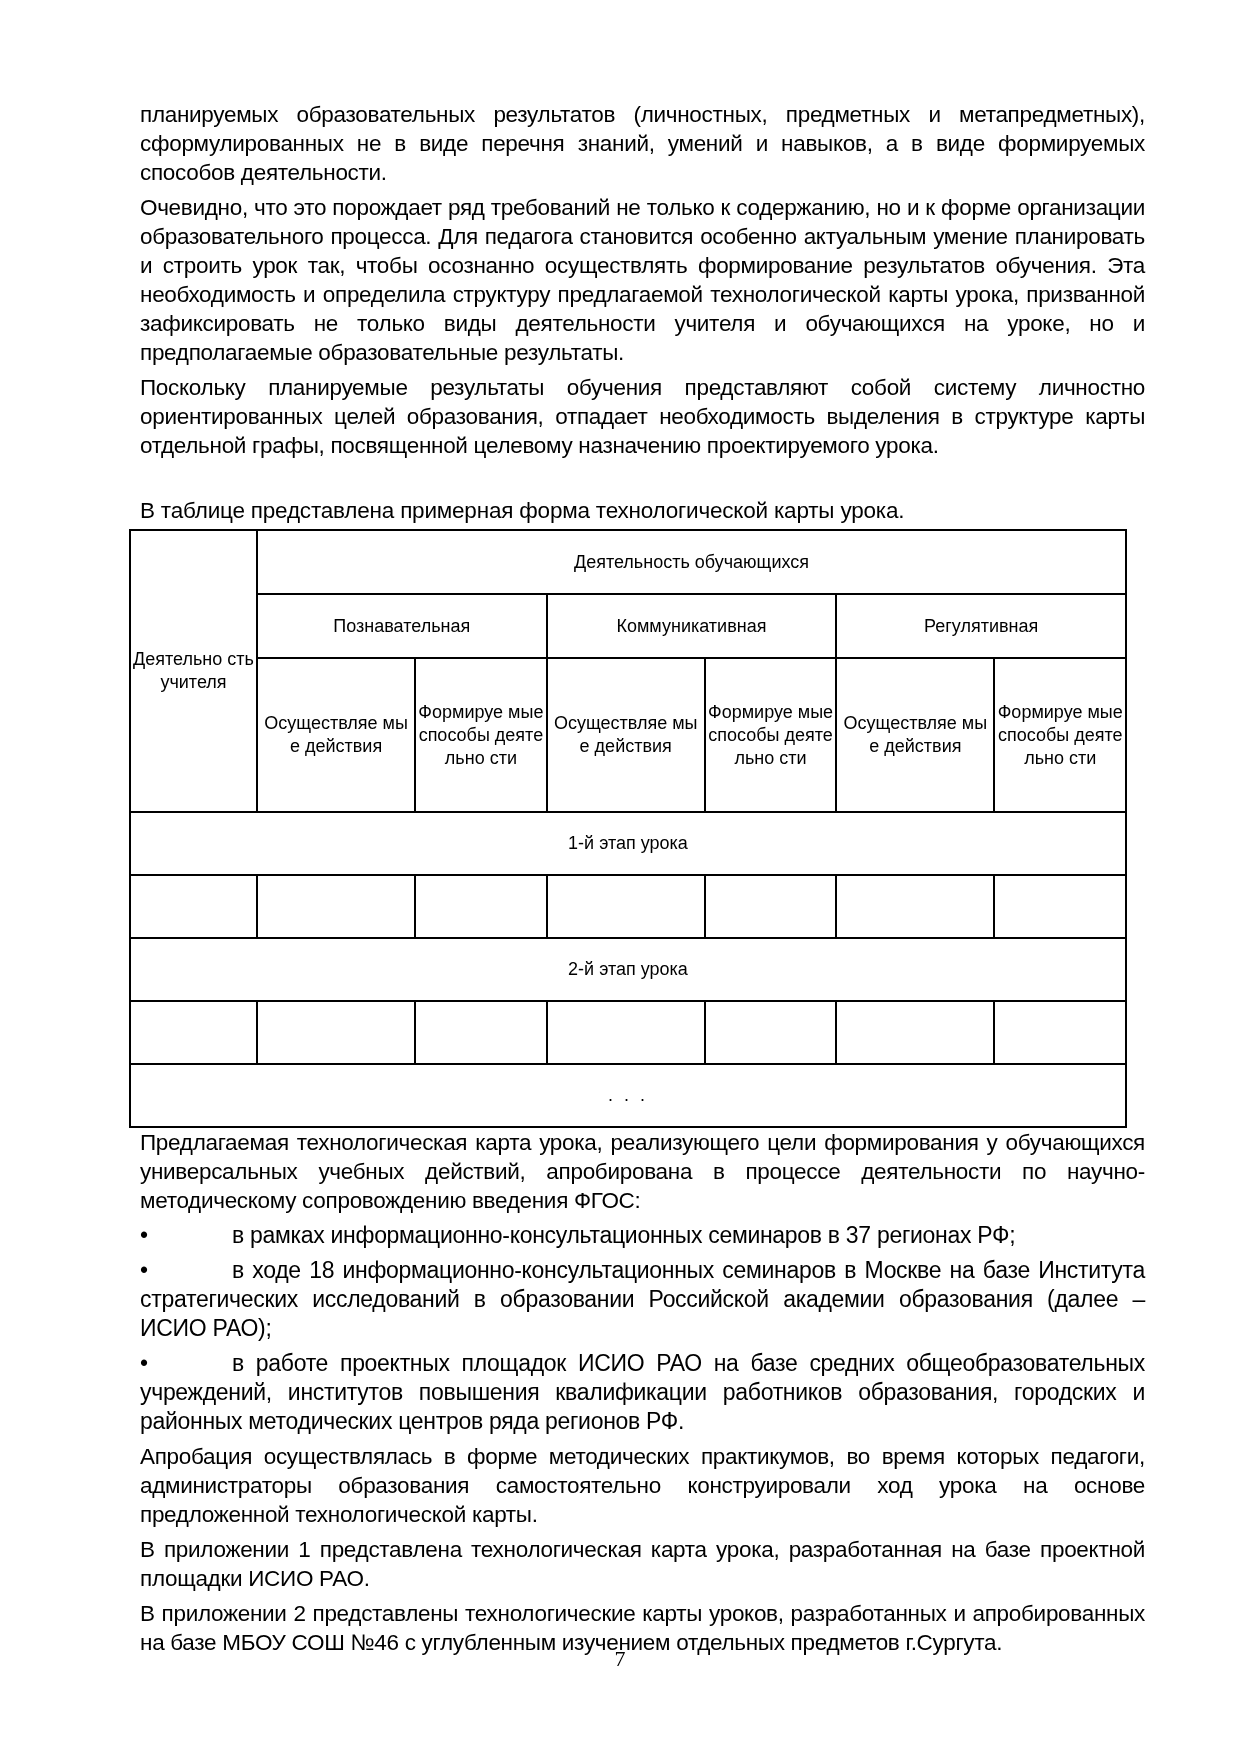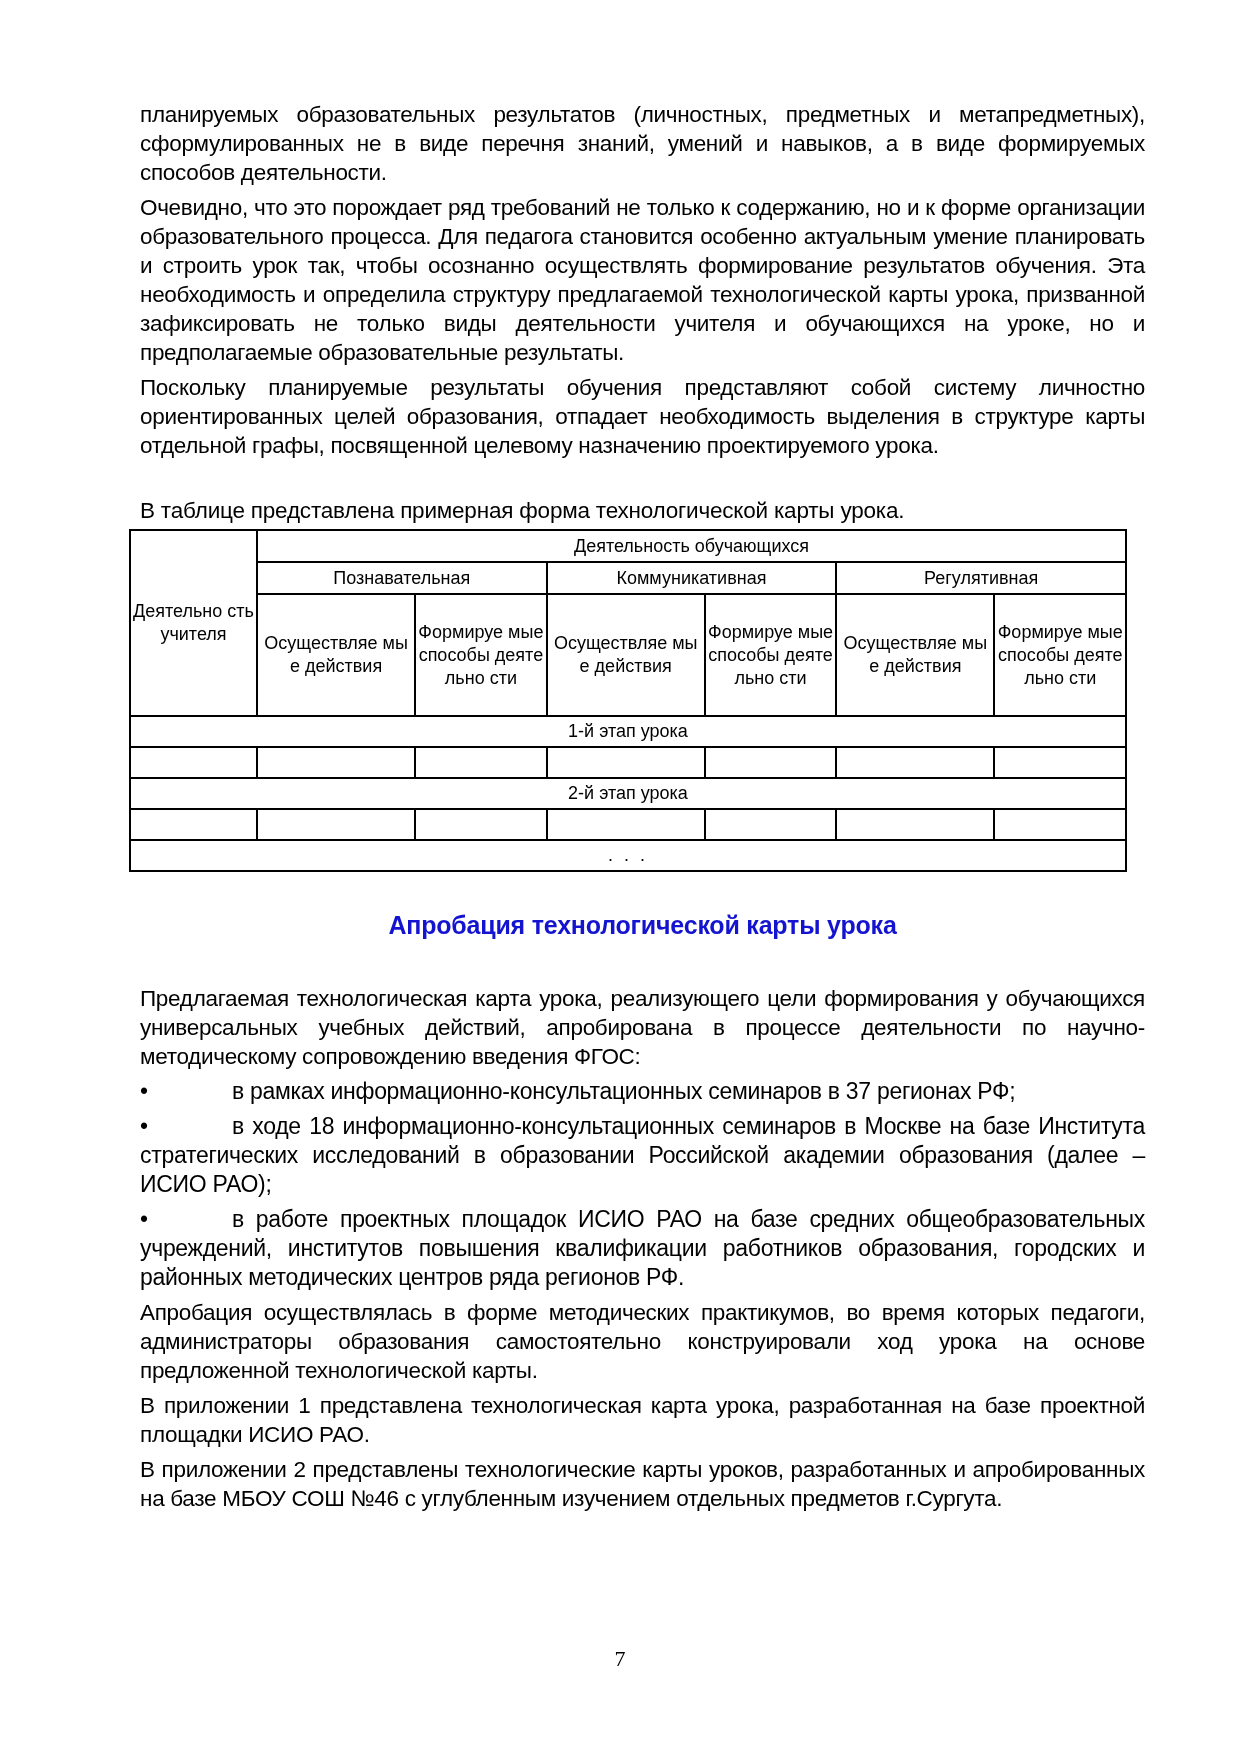--- a/index.html
+++ b/index.html
@@ -13,21 +13,21 @@
     margin: 0 0 6px 0; letter-spacing: -0.3px; transform-origin: left top;
   }
   .caption { font-size: 22.5px; line-height: 29px; margin: 36px 0 4px 0; letter-spacing: -0.2px; }
   table.techmap {
     position: relative; left: -11px; width: 998px; border-collapse: collapse;
     font-family: "Liberation Sans", sans-serif; font-size: 18px; line-height: 23px;
     table-layout: fixed;
   }
   table.techmap td {
     border: 2px solid #000; text-align: center; vertical-align: middle;
-    padding: 0 2px; word-break: break-all;
+    padding: 16px 2px; word-break: break-all;
   }
   .h1 td { height: 30px; }
   .h2 td { height: 30px; border-radius: 16px; }
   .h3 td { height: 120px; }
   .stage td { height: 29px; }
   .blank td { height: 29px; }
   .dots td { height: 29px; letter-spacing: 3px; }
   .heading {
     text-align: center; color: #1414d0; font-weight: bold;
     font-size: 25px; line-height: 30px; margin: 38px 0 44px 0; letter-spacing: -0.2px;
@@ -101,21 +101,20 @@
           <td></td>
           <td></td>
           <td></td>
     </tr>
     <tr class="dots">
       <td colspan="7">. . .</td>
     </tr>
   </tbody>
     </table>
 
-  <div class="heading">Апробация технологической карты урока</div>
 
   <p class="para">Предлагаемая технологическая карта урока, реализующего цели формирования у обучающихся универсальных учебных действий, апробирована в процессе деятельности по научно-методическому сопровождению введения ФГОС:</p>
 
   <p class="bullet">
     <span class="dot">•</span><span>в рамках информационно-консультационных семинаров в 37 регионах РФ;</span>
   </p>
   <p class="bullet">
     <span class="dot">•</span><span>в ходе 18 информационно-консультационных семинаров в Москве на базе Института стратегических исследований в образовании Российской академии образования (далее – ИСИО РАО);</span>
   </p>
   <p class="bullet">

